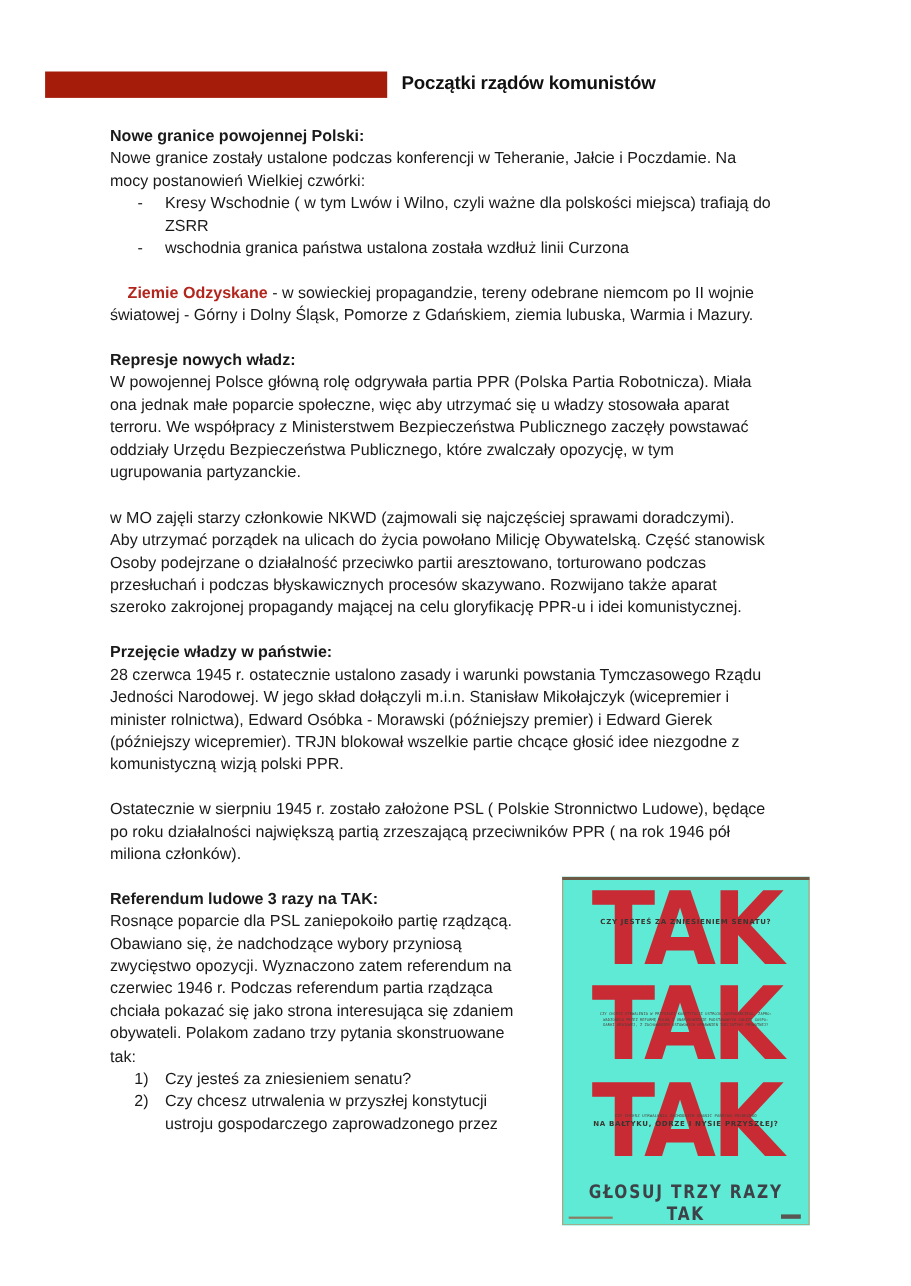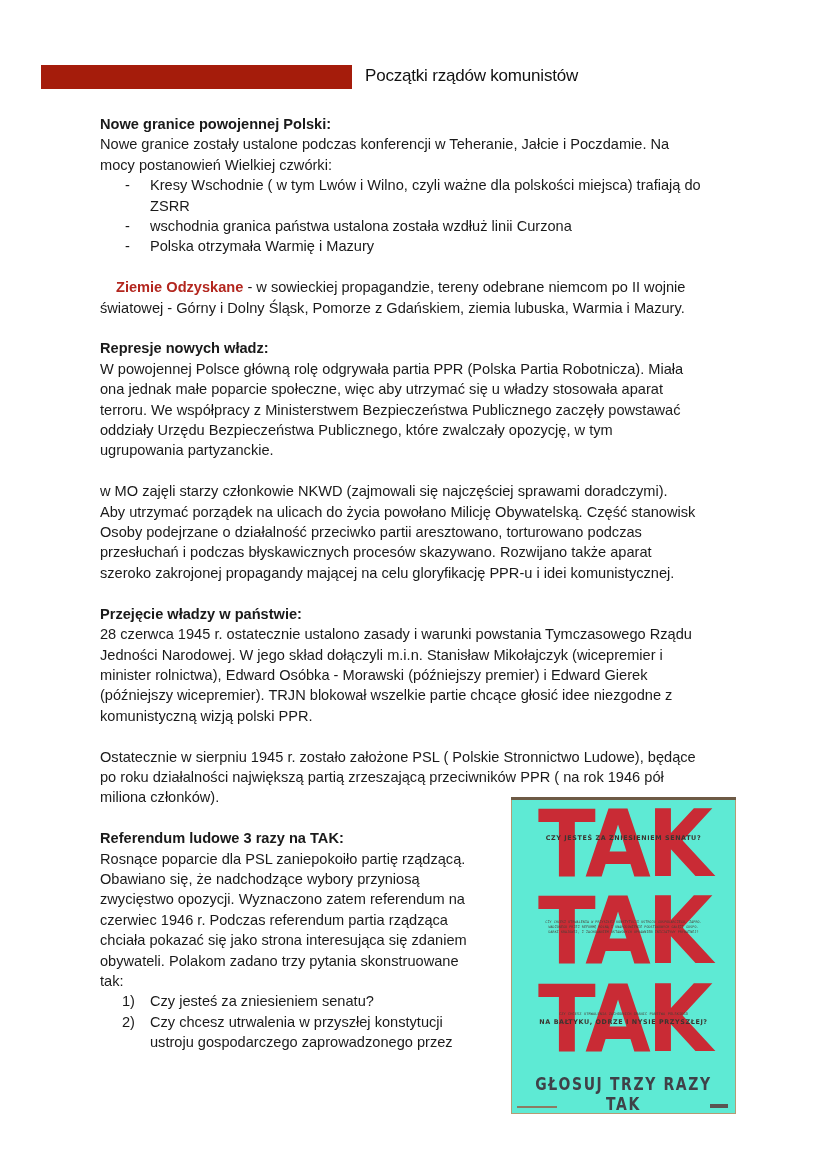--- a/index.html
+++ b/index.html
@@ -7,21 +7,21 @@
     width: 828px; height: 1169px; position: relative; overflow: hidden;
     font-family: "Liberation Sans", sans-serif; color: #1a1a1a;
   }
   .title-bar {
     position: absolute; left: 41px; top: 65px; width: 311px; height: 24px;
     background: #a51c0b;
   }
   .page-title {
     position: absolute; left: 365px; top: 66px;
     font-family: "Liberation Sans", sans-serif;
-    font-weight: normal; font-size: 17px; letter-spacing: -0.2px; color: #111;
+    font-weight: bold; font-size: 17px; letter-spacing: -0.2px; color: #111;
   }
   .content {
     position: absolute; left: 100px; top: 114px; width: 640px;
     font-size: 14.6px; line-height: 20.4px;
   }
   .section { margin: 0 0 20.4px 0; }
   .heading { font-weight: bold; }
   p { margin: 0; }
   ul.dash { list-style: none; margin: 0; padding: 0; }
   ul.dash li { position: relative; padding-left: 50px; }
@@ -82,23 +82,20 @@
     <div class="heading">Nowe granice powojennej Polski:</div>
     <p>Nowe granice zostały ustalone podczas konferencji w Teheranie, Jałcie i Poczdamie. Na</p>
     <p>mocy postanowień Wielkiej czwórki:</p>
     <ul class="dash">
       <li>
         <div>Kresy Wschodnie ( w tym Lwów i Wilno, czyli ważne dla polskości miejsca) trafiają do</div>
         <div>ZSRR</div>
       </li>
       <li>
         <div>wschodnia granica państwa ustalona została wzdłuż linii Curzona</div>
-      </li>
-      <li>
-        <div>Polska otrzymała Warmię i Mazury</div>
       </li>
     </ul>
   </div>
 
   <div class="section">
     <p><span class="accent">Ziemie Odzyskane</span><span> - w sowieckiej propagandzie, tereny odebrane niemcom po II wojnie</span></p>
     <p>światowej - Górny i Dolny Śląsk, Pomorze z Gdańskiem, ziemia lubuska, Warmia i Mazury.</p>
   </div>
 
   <div class="section">

